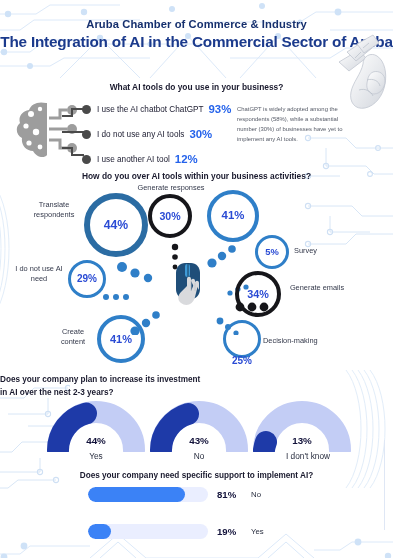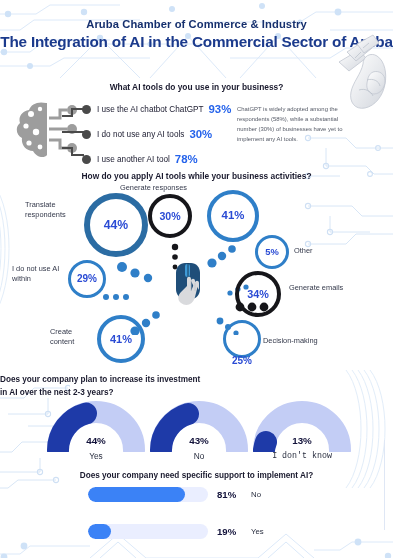--- a/index.html
+++ b/index.html
@@ -57,20 +57,21 @@
     position:absolute;left:0;top:171px;width:393px;text-align:center;
     font-size:8.4px;font-weight:bold;color:#1a1a2e;
   }
   .ring{
     position:absolute;border-radius:50%;display:flex;align-items:center;
     justify-content:center;box-sizing:border-box;background:transparent;
   }
   .ring span{font-weight:bold;color:#2a4bd4;line-height:1;}
   .cap{
     position:absolute;font-size:7.4px;color:#33384a;line-height:1.35;
+    text-align:center;
   }
   .mouseicon{position:absolute;left:168px;top:261px;width:48px;height:48px;}
   .dots{position:absolute;}
 
   
   .q3-title{
     position:absolute;left:0;top:374px;width:393px;
     font-size:8.2px;font-weight:bold;color:#1a1a2e;line-height:1.55;
   }
   .gauge{position:absolute;width:104px;height:54px;}
@@ -299,27 +300,27 @@
       <span class="q1pct">93%</span>
     </div>
     <div class="q1row">
       <div class="q1dot"></div>
       <span class="q1lbl">I do not use any AI tools</span>
       <span class="q1pct">30%</span>
     </div>
     <div class="q1row">
       <div class="q1dot"></div>
       <span class="q1lbl">I use another AI tool</span>
-      <span class="q1pct">78%</span>
+      <span class="q1pct">12%</span>
     </div>
   </div>
 
   <div class="q1note">ChatGPT is widely adopted among the respondents (58%), while a substantial number (30%) of businesses have yet to implement any AI tools.</div>
 
-  <div class="q2-title">How do you apply AI tools while your business activities?</div>
+  <div class="q2-title">How do you over AI tools within your business activities?</div>
 
   <div class="dots" style="left:90px;top:195px;width:230px;height:140px;">
     <svg width="230" height="140" viewBox="0 0 230 140">
       <g fill="#2f7fc8">
         <circle cx="32" cy="72" r="5"></circle>
           <circle cx="45" cy="78" r="4.6"></circle>
           <circle cx="58" cy="83" r="4.2"></circle>
         <circle cx="122" cy="68" r="4.6"></circle>
           <circle cx="132" cy="61" r="4.2"></circle>
           <circle cx="142" cy="54" r="3.8"></circle>
@@ -357,41 +358,41 @@
   </div>
   <div class="cap" style="left:120px;top:183px;width:102px;">Generate responses</div>
 
   <div class="ring" style="left:207px;top:190px;width:52px;height:52px;border:4.5px solid #2f7fc8;">
     <span style="font-size:11.4px;">41%</span>
   </div>
 
   <div class="ring" style="left:255px;top:235px;width:34px;height:34px;border:3.4px solid #2f7fc8;">
     <span style="font-size:9.4px;">5%</span>
   </div>
-  <div class="cap" style="left:294px;top:246px;width:40px;text-align:left;">Other</div>
+  <div class="cap" style="left:294px;top:246px;width:40px;text-align:left;">Survey</div>
 
   <div class="ring" style="left:235px;top:271px;width:46px;height:46px;border:4.5px solid #16161a;">
     <span style="font-size:10.8px;">34%</span>
   </div>
   <div class="cap" style="left:289px;top:283px;width:56px;">Generate emails</div>
 
   <div class="ring" style="left:223px;top:320px;width:38px;height:38px;border:3.6px solid #2f7fc8;">
     <span style="font-size:10px;margin-top:44px;">25%</span>
   </div>
   <div class="cap" style="left:263px;top:336px;width:72px;text-align:left;">Decision-making</div>
 
   <div class="ring" style="left:97px;top:315px;width:48px;height:48px;border:4.4px solid #2f7fc8;">
     <span style="font-size:11px;">41%</span>
   </div>
   <div class="cap" style="left:50px;top:327px;width:46px;">Create content</div>
 
   <div class="ring" style="left:68px;top:260px;width:38px;height:38px;border:3.6px solid #2f7fc8;">
     <span style="font-size:10px;">29%</span>
   </div>
-  <div class="cap" style="left:12px;top:264px;width:54px;">I do not use AI within</div>
+  <div class="cap" style="left:12px;top:264px;width:54px;">I do not use AI need</div>
 
   <div class="mouseicon">
     <svg width="48" height="48" viewBox="0 0 48 48">
       <g>
         <path d="M8 12 C8 6 12 2 17 2 L23 2 C28 2 32 6 32 12 L32 28 C32 34 28 38 23 38 L17 38 C12 38 8 34 8 28 Z" fill="#1f4e79"></path>
         <rect x="17" y="3" width="5" height="13" rx="2.2" fill="#3f9ad6"></rect>
         <path d="M20 2 L20 16" stroke="#143a5c" stroke-width="1" fill="none"></path>
       </g>
       <g fill="#d9dadd">
         <path d="M19 18 C19 15 23 15 23 18 L23 30 L26 23 C27 20 31 21 30 24 L27 36 C25 44 18 46 13 42 C9 39 10 34 13 31 L19 25 Z"></path>
@@ -428,21 +429,21 @@
   <div class="gpct" style="left:147px;top:435px;">43%</div>
   <div class="glbl" style="left:147px;top:451px;">No</div>
 
   <div class="gauge" style="left:250px;top:398px;">
     <svg width="104" height="54" viewBox="0 0 104 54">
       <path d="M14 52 A38 38 0 0 1 90 52" stroke="#c3cdf5" stroke-width="22" fill="none" stroke-linecap="round"></path>
       <path d="M14 52 A38 38 0 0 1 16 44" stroke="#1e3aa8" stroke-width="22" fill="none" stroke-linecap="round"></path>
     </svg>
   </div>
   <div class="gpct" style="left:250px;top:435px;">13%</div>
-  <div class="glbl" style="left:250px;top:451px;font-family:Liberation Mono, monospace;">I don't know</div>
+  <div class="glbl" style="left:256px;top:451px;">I don't know</div>
 
   <div class="q4-title">Does your company need specific support to implement AI?</div>
 
   <div class="barrow" style="top:487px;">
     <div class="track">
       <div class="fill" style="width:81%;"></div>
     </div>
     <span class="bpct">81%</span>
     <span class="blbl">No</span>
   </div>

